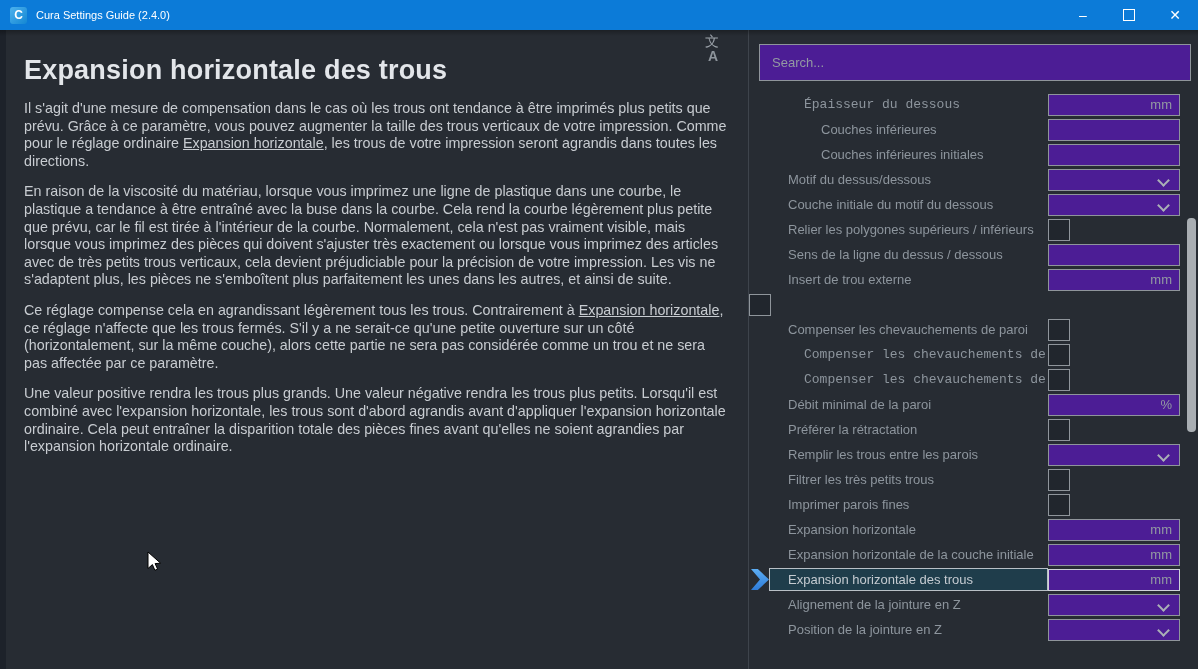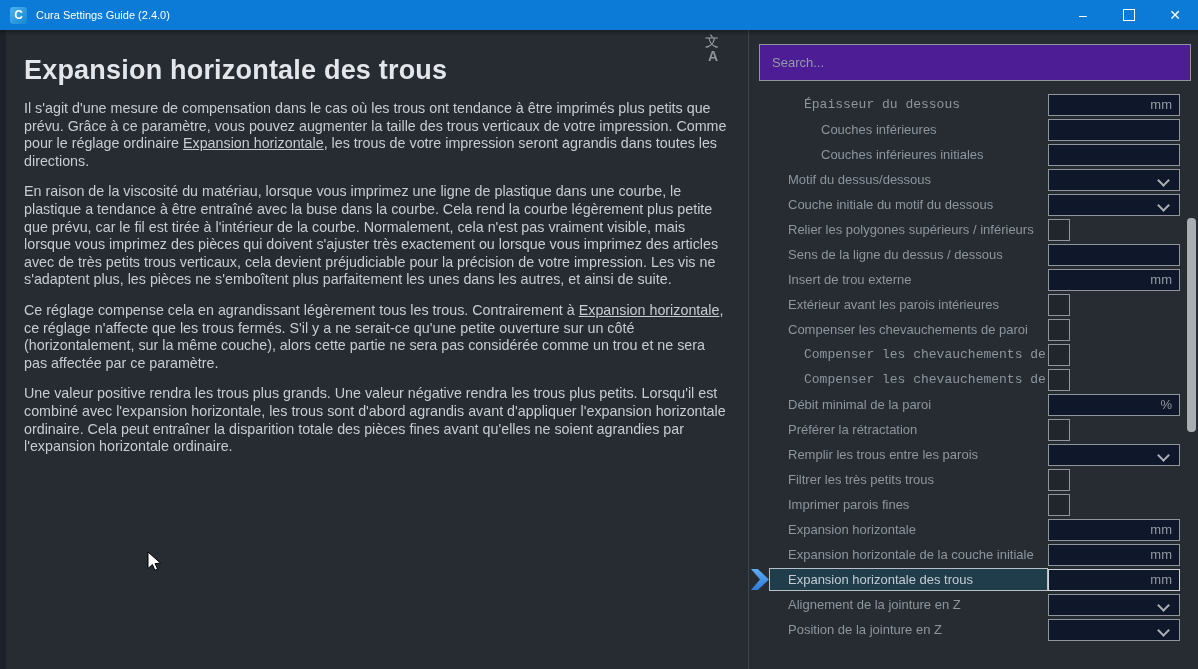--- a/index.html
+++ b/index.html
@@ -40,21 +40,21 @@
           background:#4c1d95;border:1px solid #8f959b;color:#c8ccd1;font-size:13px;
           padding:0 12px;outline:none;font-family:"Liberation Sans",sans-serif;}
   .search::placeholder{color:#939aa2;}
   .rows{margin-top:11px;}
   .row{height:25px;display:flex;align-items:center;position:relative;}
   .rowlabel{flex:1;margin-left:20px;height:23px;display:flex;align-items:center;
             overflow:hidden;white-space:nowrap;color:#8d959d;font-size:13px;
             box-sizing:border-box;border:1px solid transparent;}
   .ind0{padding-left:18px;}.ind1{padding-left:34px;font-family:Liberation Mono, monospace;}.ind2{padding-left:51px;}
   .ctrl{width:132px;margin-right:18px;display:flex;align-items:center;flex:0 0 auto;}
-  .field{width:132px;height:22px;box-sizing:border-box;border:1px solid #8f959b;background:#0f172a;
+  .field{width:132px;height:22px;box-sizing:border-box;border:1px solid #8f959b;background:#4c1d95;
          display:flex;align-items:center;justify-content:flex-end;position:relative;}
   .unit{color:#939aa2;font-size:13px;padding-right:7px;}
   .chev{position:absolute;right:11px;top:6px;width:7px;height:7px;
         border-right:2px solid #aab0b6;border-bottom:2px solid #aab0b6;transform:rotate(45deg);}
   .checkbox{width:22px;height:22px;box-sizing:border-box;border:1px solid #8f959b;background:#21262d;}
   .row.hl .rowlabel{background:#1f3d4b;border:1px solid #b9c0c6;color:#c5cbd1;}
   .row.hl .field{border-color:#ced3d8;}
   .arrow{position:absolute;left:2px;top:2px;width:18px;height:21px;
          background:linear-gradient(180deg,#5cadf3,#2e7cd9);
          clip-path:polygon(0 0,38% 0,100% 50%,38% 100%,0 100%,50% 50%);}
@@ -149,21 +149,20 @@
         </div>
         <div class="row">
           <div class="rowlabel ind0">Insert de trou externe</div>
           <div class="ctrl">
             <div class="field">
               <span class="unit">mm</span>
             </div>
           </div>
         </div>
         <div class="row">
-          <div class="rowlabel ind0">Extérieur avant les parois intérieures</div>
           <div class="ctrl">
             <div class="checkbox"></div>
           </div>
         </div>
         <div class="row">
           <div class="rowlabel ind0">Compenser les chevauchements de paroi</div>
           <div class="ctrl">
             <div class="checkbox"></div>
           </div>
         </div>

